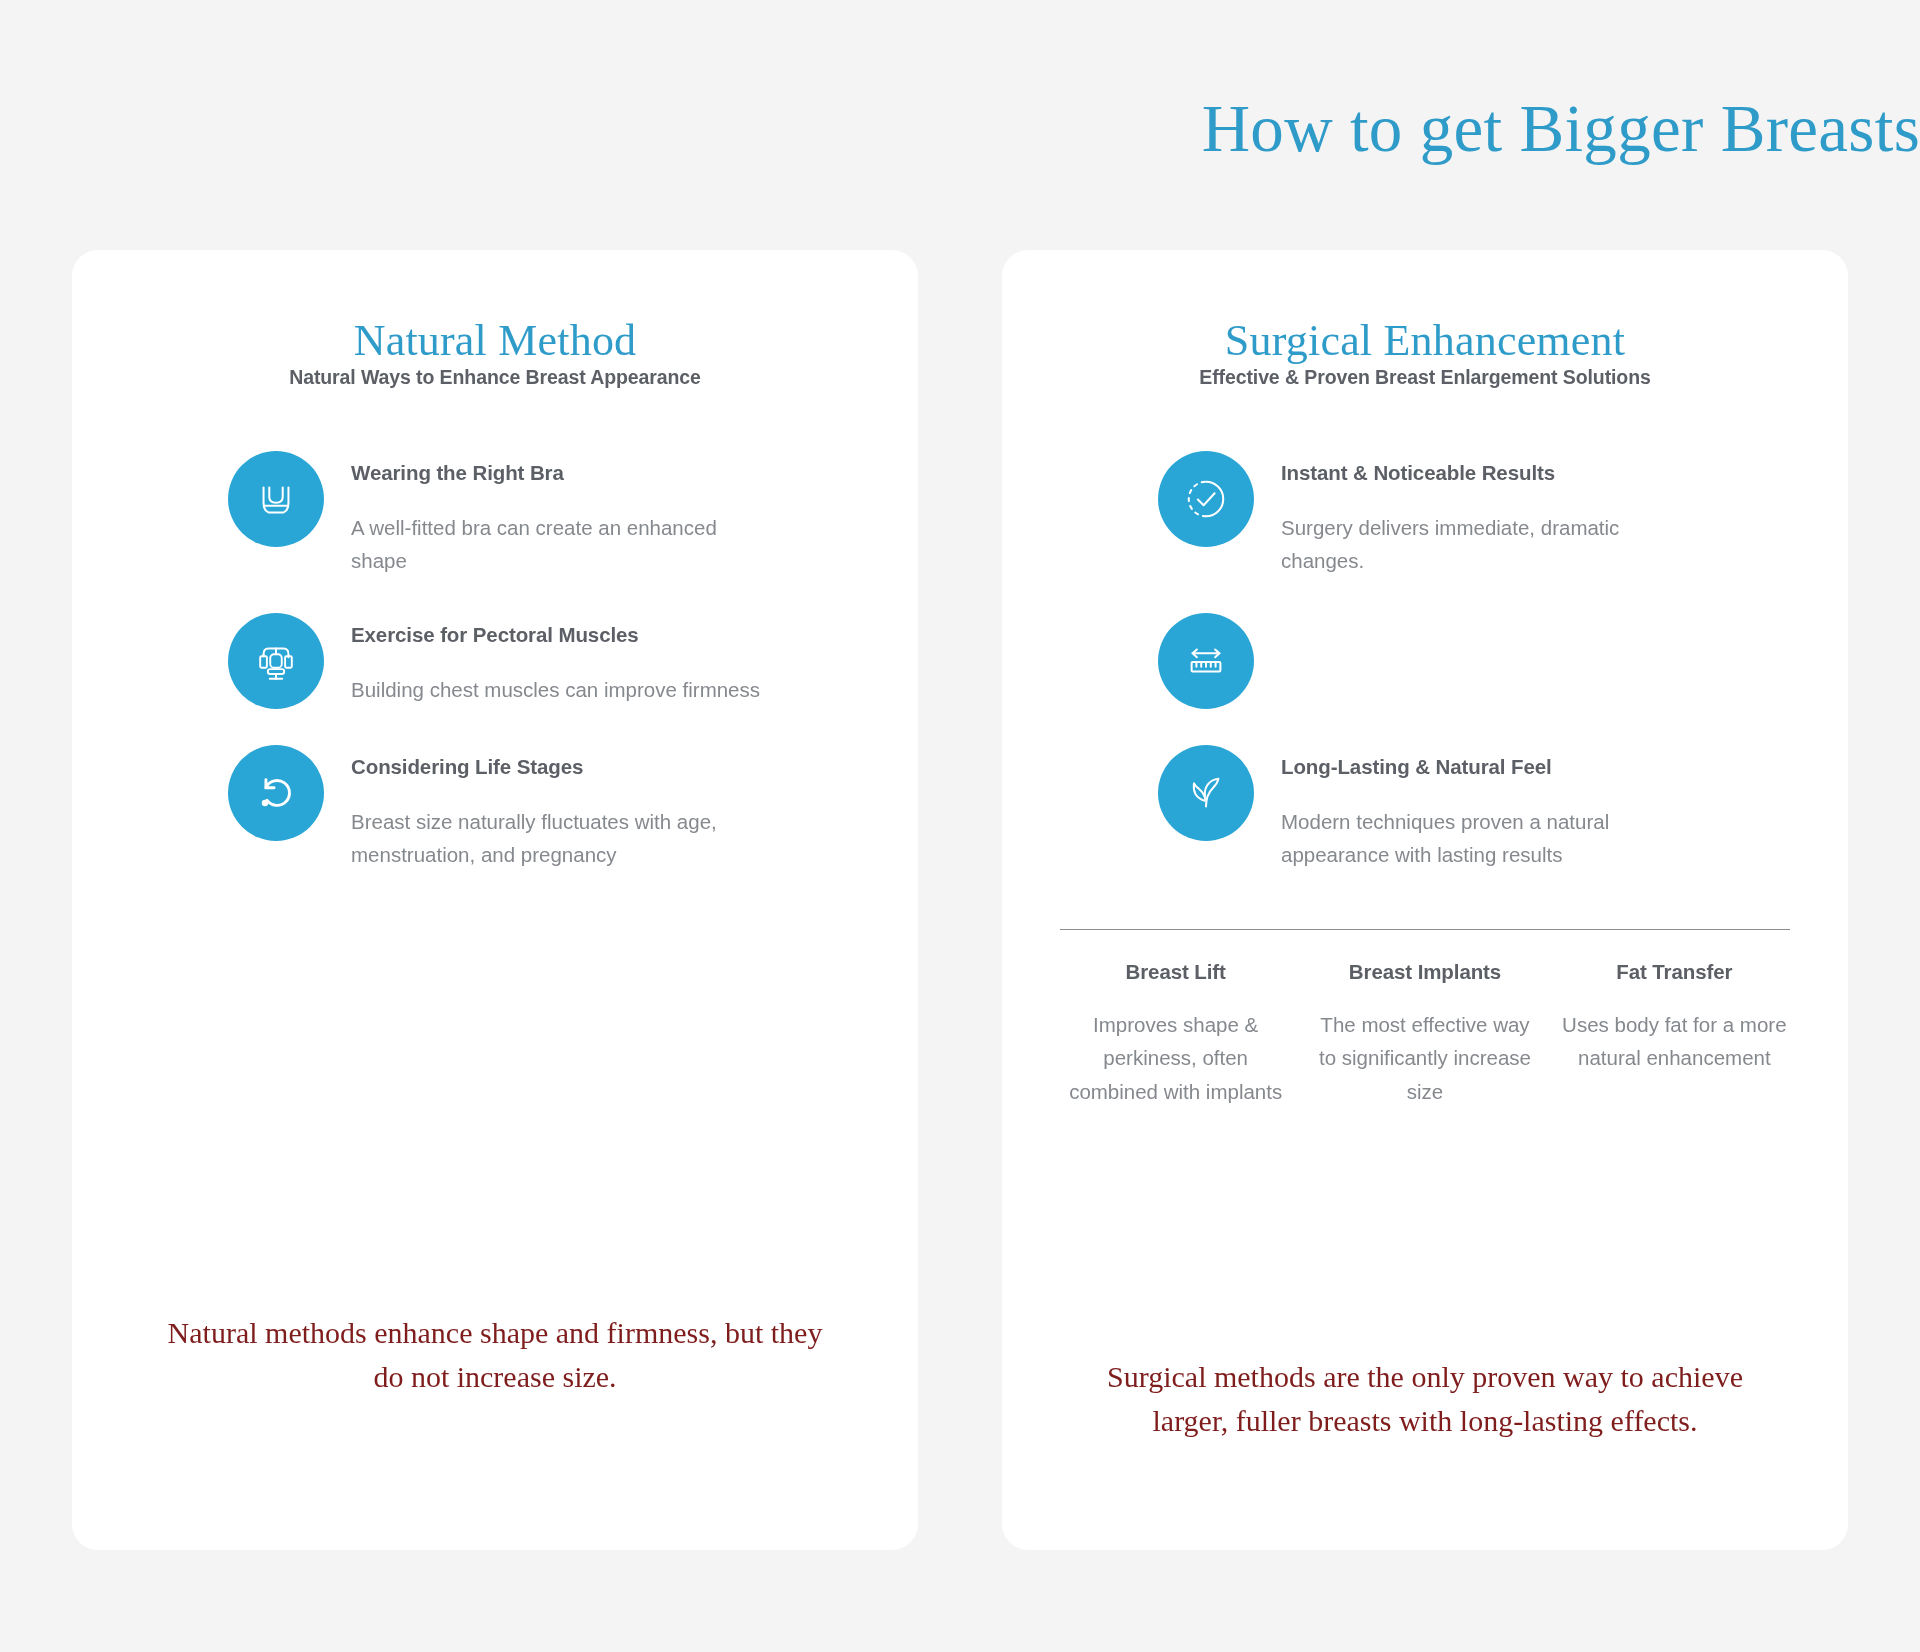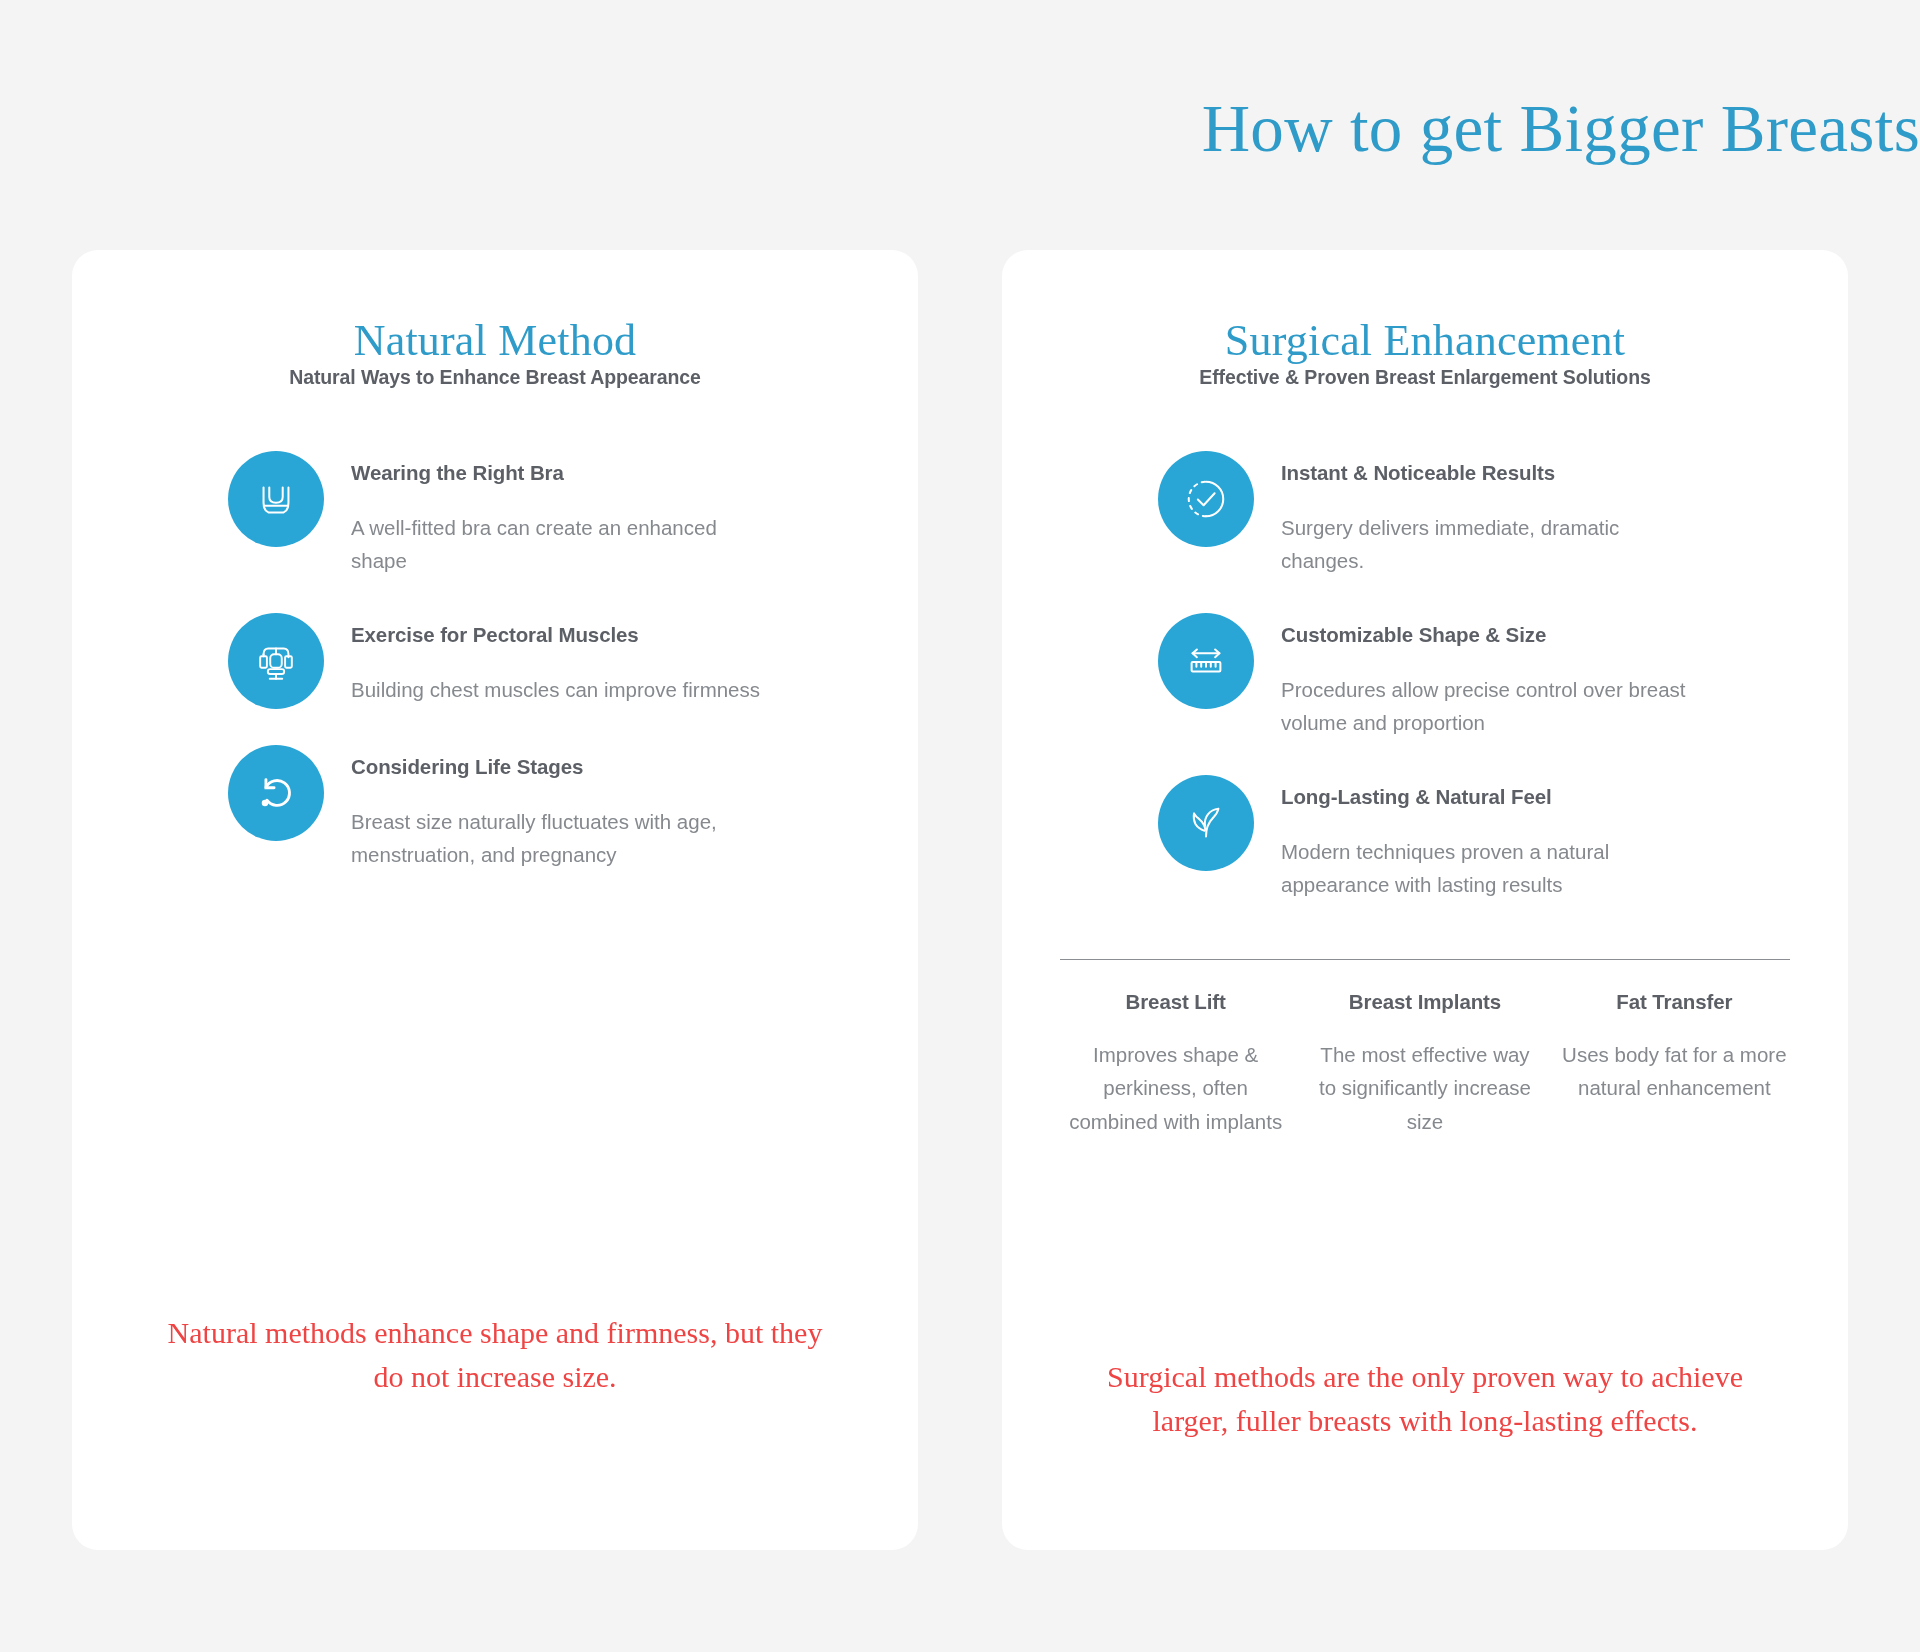--- a/index.html
+++ b/index.html
@@ -146,21 +146,21 @@
     line-height: 1.62;
     margin-top: 24px;
   }
 
   
   .conclusion {
     margin-top: auto;
     text-align: center;
     font-family: "Liberation Serif", serif;
     font-size: 30px;
-    color: #ef4444;
+    color: #7f1d1d;
     line-height: 1.48;
     padding: 0 28px 26px 28px;
   }
   .card-left .conclusion  { padding-bottom: 96px; }
   .card-right .conclusion { padding-bottom: 52px; }
 </style>
 </head>
 <body>
 
 <div class="page">
@@ -258,24 +258,20 @@
               <path d="M14.5 12 L10 16 L14.5 20"></path>
               <path d="M33.5 12 L38 16 L33.5 20"></path>
               <rect x="9" y="25" width="30" height="10" rx="1.2"></rect>
               <path d="M14 25 L14 30"></path>
               <path d="M19 25 L19 30"></path>
               <path d="M24 25 L24 30"></path>
               <path d="M29 25 L29 30"></path>
               <path d="M34 25 L34 30"></path>
             </svg>
           </span>
-          <div class="feature-text">
-            <div class="feature-title">Customizable Shape &amp; Size</div>
-            <div class="feature-desc">Procedures allow precise control over breast volume and proportion</div>
-          </div>
         </div>
 
         <div class="feature">
           <span class="feature-icon">
             <svg width="46" height="46" viewBox="0 0 48 48" fill="none" stroke="#ffffff" stroke-width="2.1" stroke-linecap="round" stroke-linejoin="round">
               <path d="M24 38 Q24 26 31 19 Q36 14 37 9 Q30 10 26 15 Q22 20 23 27"></path>
               <path d="M23.5 31 Q22 24 17 20 Q13 17 11.5 14 Q10.5 20 13 25 Q16 30 22.5 32"></path>
             </svg>
           </span>
           <div class="feature-text">

